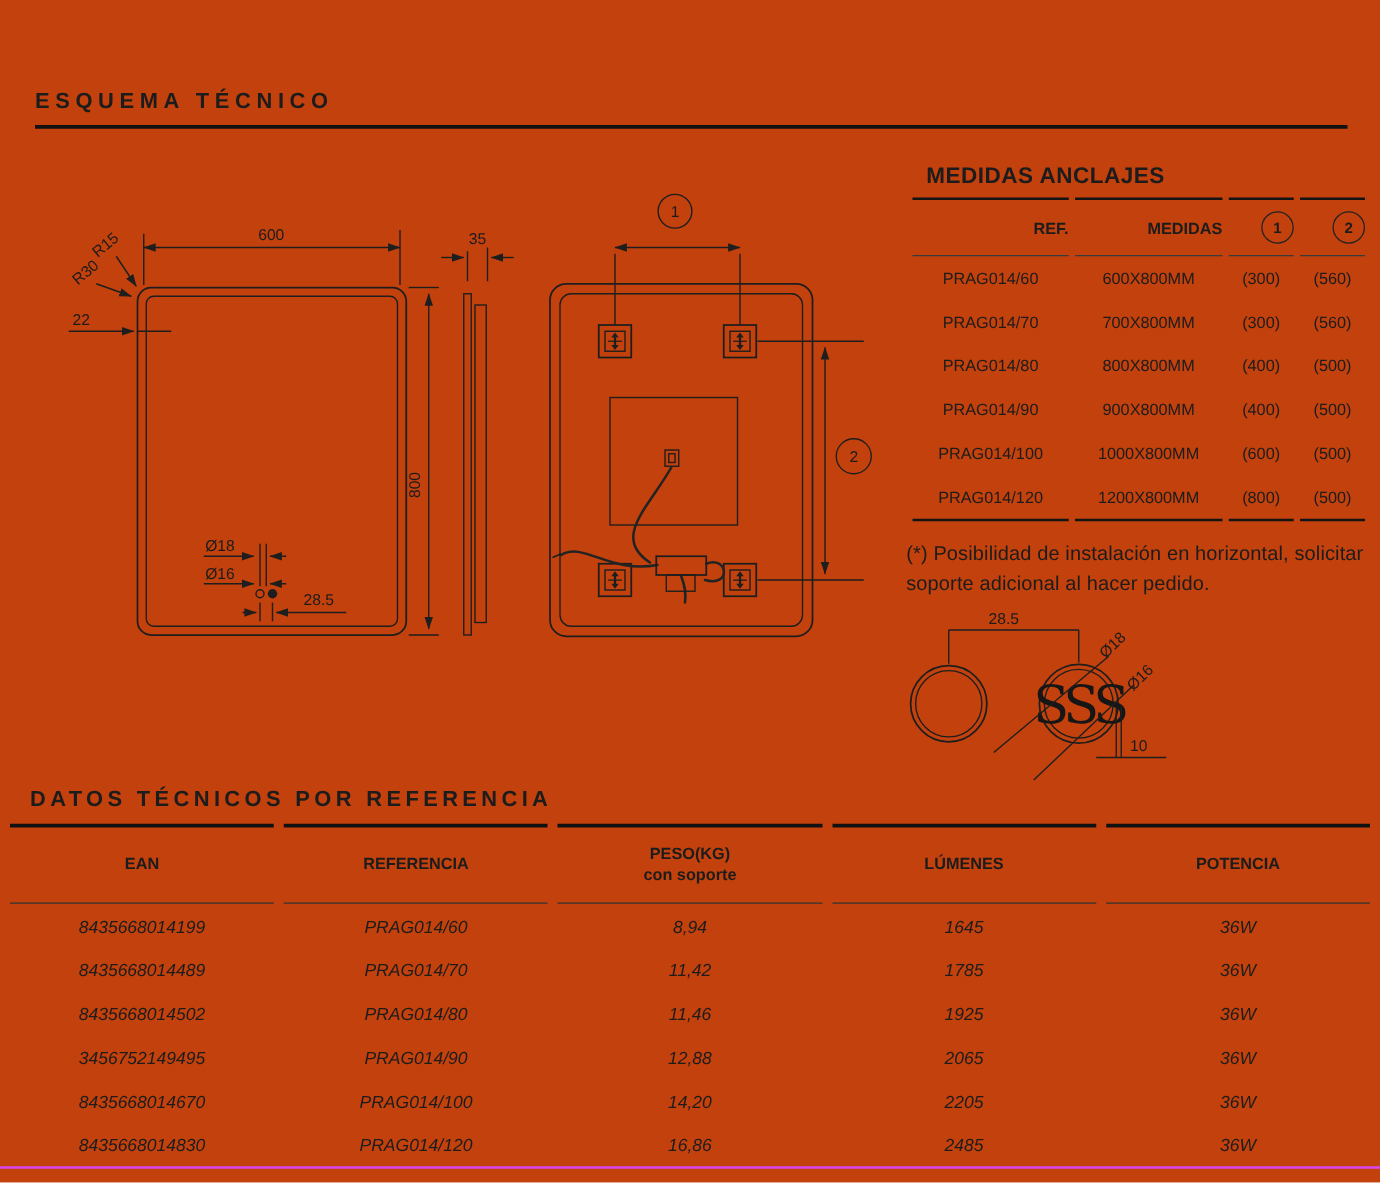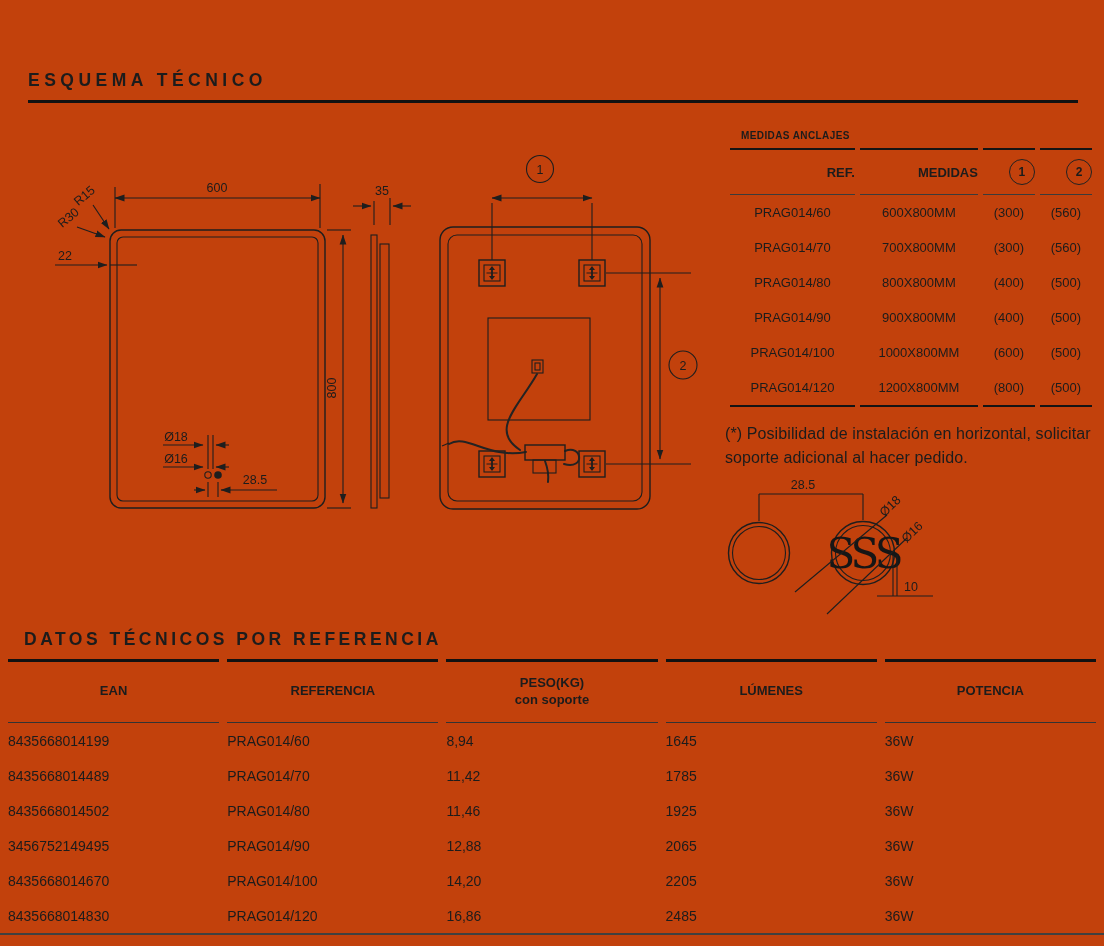--- a/index.html
+++ b/index.html
@@ -9,38 +9,38 @@
   .doc-rule{position:absolute;left:28px;right:26px;top:100px;height:2.5px;background:#121212;}
 
   .drawing-main{position:absolute;left:15px;top:113px;}
   .ln{stroke:#1e1e1e;stroke-width:1.1;fill:none;}
   .lnt{stroke:#1e1e1e;stroke-width:1.4;fill:none;}
   .cable{stroke:#232323;stroke-width:2;fill:none;stroke-linecap:round;}
   .dtext{fill:#1c1c1c;stroke:none;font-size:12.5px;font-family:"Liberation Sans",sans-serif;}
   .sss{fill:#161616;stroke:none;font-family:"DejaVu Serif",serif;font-size:42px;letter-spacing:-4px;}
 
   .right-col{position:absolute;left:725px;top:130px;width:372px;}
-  .anchors-title{font-size:10px;font-weight:bold;letter-spacing:.4px;padding-left:16px;}
+  .anchors-title{font-size:18px;font-weight:bold;letter-spacing:.4px;padding-left:16px;}
   table.anchors{width:100%;border-collapse:separate;border-spacing:5px 0;margin-top:7px;}
   table.anchors th{border-top:2.5px solid #141414;border-bottom:1.4px solid #3b3b3b;
         font-size:13px;font-weight:bold;padding:9px 0;text-align:right;vertical-align:middle;}
   table.anchors td{font-size:13px;padding:10px 0;text-align:center;white-space:nowrap;}
   table.anchors tr.last td{border-bottom:2.5px solid #141414;}
   .circle-num{display:inline-flex;align-items:center;justify-content:center;width:24px;height:24px;
         border:1.4px solid #222;border-radius:50%;font-size:12px;font-weight:600;}
   .note{margin-top:15px;font-size:16px;line-height:1.5;letter-spacing:.1px;width:368px;}
   .sensors-title{margin-top:17px;font-size:13.5px;font-weight:bold;letter-spacing:.4px;}
   .sensor-svg{display:block;margin-top:5px;margin-left:-10px;}
 
   .tech-title{position:absolute;left:24px;top:629px;font-size:17.5px;font-weight:bold;letter-spacing:3.5px;}
-  .tech-wrap{position:absolute;left:0;top:659px;width:1104px;border-bottom:2px solid #404040;}
+  .tech-wrap{position:absolute;left:0;top:659px;width:1104px;border-bottom:2px solid #d946ef;}
   table.tech{width:100%;border-collapse:separate;border-spacing:8px 0;}
   table.tech th{border-top:3px solid #111;border-bottom:1.4px solid #333;font-size:13px;font-weight:bold;
         padding:13px 0;text-align:center;vertical-align:middle;line-height:1.3;}
-  table.tech td{font-size:14px;padding:10px 0 9px;white-space:nowrap;}
+  table.tech td{font-size:14px;text-align:center;padding:10px 0 9px;white-space:nowrap;font-style:italic;}
 </style>
 </head>
 <body>
 
 <div class="page">
 
   <div class="doc-title">ESQUEMA TÉCNICO</div>
   <div class="doc-rule"></div>
 
   <svg class="drawing-main" width="700" height="424" viewBox="0 0 700 424">

